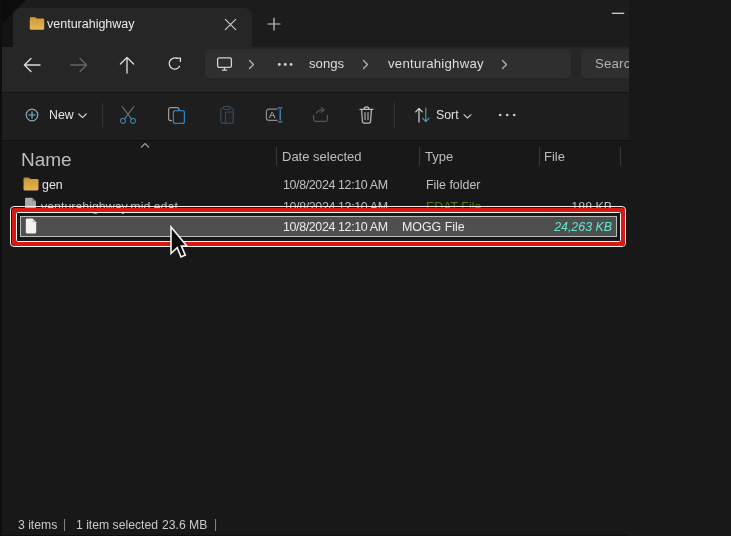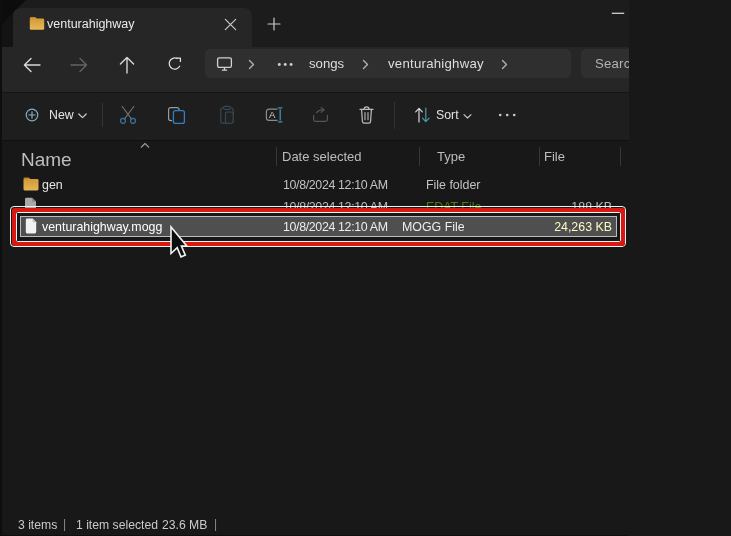--- a/index.html
+++ b/index.html
@@ -172,21 +172,21 @@
     <path d="M8.5,0.9 L8.5,11.1" stroke="#4193c8" stroke-width="1.1"></path>
     <path d="M8.5,0.7 L14.1,0.7 Q16.3,0.7 16.3,2.9 L16.3,9.1 Q16.3,11.3 14.1,11.3 L8.5,11.3" fill="none" stroke="#4193c8" stroke-width="1.1"></path>
   </svg>
   <div class="abs txt" style="left:667px;top:108px;font-size:12.3px;color:#f9a8d4;">Preview</div>
 
   <div class="abs txt" style="left:21px;top:149px;font-size:19px;color:#bdbdbd;">Name</div>
   <svg class="abs" style="left:139px;top:142px;" width="12" height="7" viewBox="0 0 12 7">
     <path d="M2,5.5 L6,1.5 L10,5.5" stroke="#9a9a9a" stroke-width="1.1" fill="none" stroke-linejoin="round"></path>
   </svg>
   <div class="abs txt" style="left:282px;top:149px;font-size:13px;color:#bdbdbd;">Date selected</div>
-  <div class="abs txt" style="left:425px;top:149px;font-size:13px;color:#bdbdbd;margin-left:12px;">Type</div>
+  <div class="abs txt" style="left:425px;top:149px;font-size:13px;color:#bdbdbd;">Type</div>
   <div class="abs txt" style="left:544px;top:149px;font-size:13px;color:#bdbdbd;">File</div>
   <div class="abs" style="left:276px;top:147px;width:1px;height:19px;background:#373737;"></div>
   <div class="abs" style="left:419px;top:147px;width:1px;height:19px;background:#373737;"></div>
   <div class="abs" style="left:539px;top:147px;width:1px;height:19px;background:#373737;"></div>
   <div class="abs" style="left:620px;top:147px;width:1px;height:19px;background:#373737;"></div>
 
   <svg class="abs" style="left:23px;top:177px;" width="16" height="14" viewBox="0 0 16 14">
     <path d="M0.5,1.8 Q0.5,0.6 1.7,0.6 L5.4,0.6 Q6.2,0.6 6.7,1.3 L7.7,2.5 L0.5,2.5 Z" fill="#b9872e"></path>
     <rect x="0.5" y="2" width="15" height="11.4" rx="1.3" fill="url(#fg1)"></rect>
     <defs>
@@ -197,33 +197,33 @@
       </defs>
   </svg>
   <div class="abs txt" style="left:42px;top:178px;font-size:12.4px;color:#e4e4e4;">gen</div>
   <div class="abs txt" style="left:283px;top:178px;font-size:12.4px;letter-spacing:-0.35px;color:#c2c2c2;">10/8/2024 12:10 AM</div>
   <div class="abs txt" style="left:426px;top:178px;font-size:12.4px;color:#c2c2c2;">File folder</div>
 
   <svg class="abs" style="left:24px;top:197px;" width="13" height="16" viewBox="0 0 13 16">
     <path d="M1,2.2 Q1,0.8 2.4,0.8 L8.2,0.8 L12,4.6 L12,13.8 Q12,15.2 10.6,15.2 L2.4,15.2 Q1,15.2 1,13.8 Z" fill="#a9a9a9"></path>
     <path d="M8.2,0.8 L8.2,4.6 L12,4.6 Z" fill="#808080"></path>
   </svg>
+  <div class="abs txt" style="left:41px;top:200px;font-size:12.4px;color:#b9b9b9;">venturahighway.mid.edat</div>
   <div class="abs txt" style="left:283px;top:200px;font-size:12.4px;letter-spacing:-0.35px;color:#b9b9b9;">10/8/2024 12:10 AM</div>
   <div class="abs txt" style="left:426px;top:200px;font-size:12.4px;color:#4d7c0f;">EDAT File</div>
   <div class="abs txt" style="left:500px;top:200px;width:112px;text-align:right;font-size:12.4px;color:#b9b9b9;">188 KB</div>
 
   <div class="abs" style="left:20px;top:216px;width:597px;height:21px;background:#4f4f4f;border:1px solid #bcbcbc;"></div>
   <svg class="abs" style="left:25px;top:218px;" width="12" height="16" viewBox="0 0 12 16">
     <path d="M0.8,2 Q0.8,0.6 2.2,0.6 L7.6,0.6 L11.2,4.2 L11.2,14 Q11.2,15.4 9.8,15.4 L2.2,15.4 Q0.8,15.4 0.8,14 Z" fill="#f2f2f2"></path>
     <path d="M7.6,0.6 L7.6,4.2 L11.2,4.2 Z" fill="#c4c4c4"></path>
   </svg>
-  <div class="abs txt" style="left:42px;top:220px;font-size:12.4px;color:#ffffff;">venturahighway.mogg</div>
   <div class="abs txt" style="left:283px;top:220px;font-size:12.4px;letter-spacing:-0.35px;color:#ededed;">10/8/2024 12:10 AM</div>
   <div class="abs txt" style="left:402px;top:220px;font-size:12.4px;color:#ededed;">MOGG File</div>
-  <div class="abs txt" style="left:500px;top:220px;width:112px;text-align:right;font-size:12.4px;color:#fef9c3;">24,263 KB</div>
+  <div class="abs txt" style="left:500px;top:220px;width:112px;text-align:right;font-size:12.4px;color:#5eead4;font-style:italic;">24,263 KB</div>
 
   <div class="abs" style="left:10px;top:206px;width:616px;height:41px;border:1.5px solid #f2f2f2;border-radius:4px;"></div>
   <div class="abs" style="left:11.5px;top:207.5px;width:613px;height:38px;border:4px solid #da1812;border-radius:3px;"></div>
   <div class="abs" style="left:15.5px;top:211.5px;width:605px;height:30px;border:1.5px solid #f2f2f2;border-radius:1.5px;"></div>
 
   <svg class="abs" style="left:166px;top:223px;" width="28" height="40" viewBox="0 0 28 40">
     <path d="M5,4 L5,30.5 L11.2,24.6 L15,33.9 L19.3,32.1 L15.4,23 L20.8,23 Z" fill="#0d0d0d" stroke="#f2f2f2" stroke-width="1.6" stroke-linejoin="miter"></path>
   </svg>
 
   <div class="abs txt" style="left:18px;top:518px;font-size:12.2px;color:#c9c9c9;">3 items</div>

